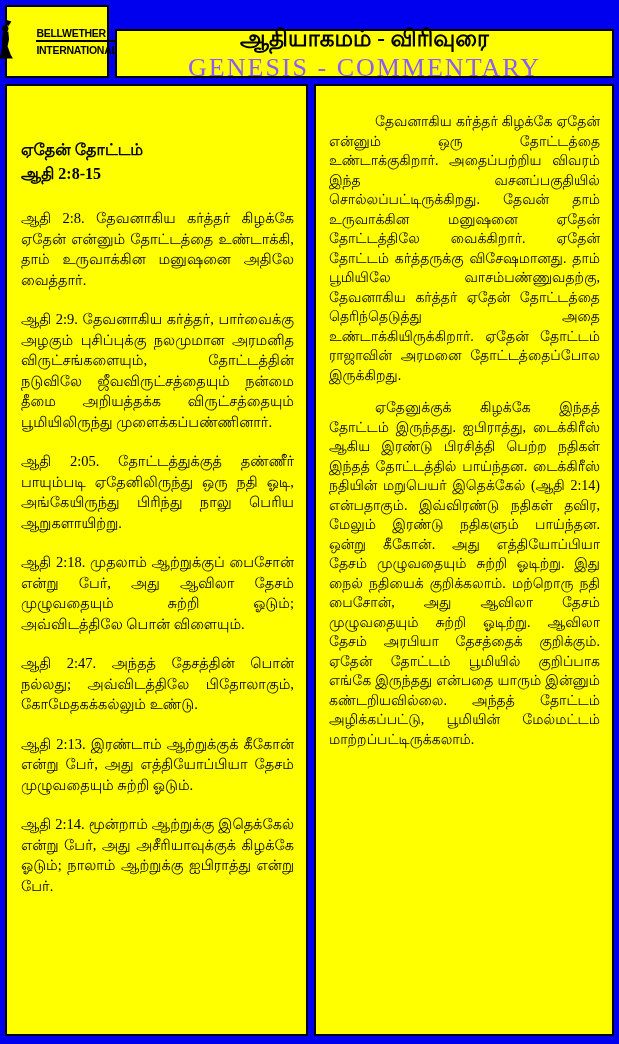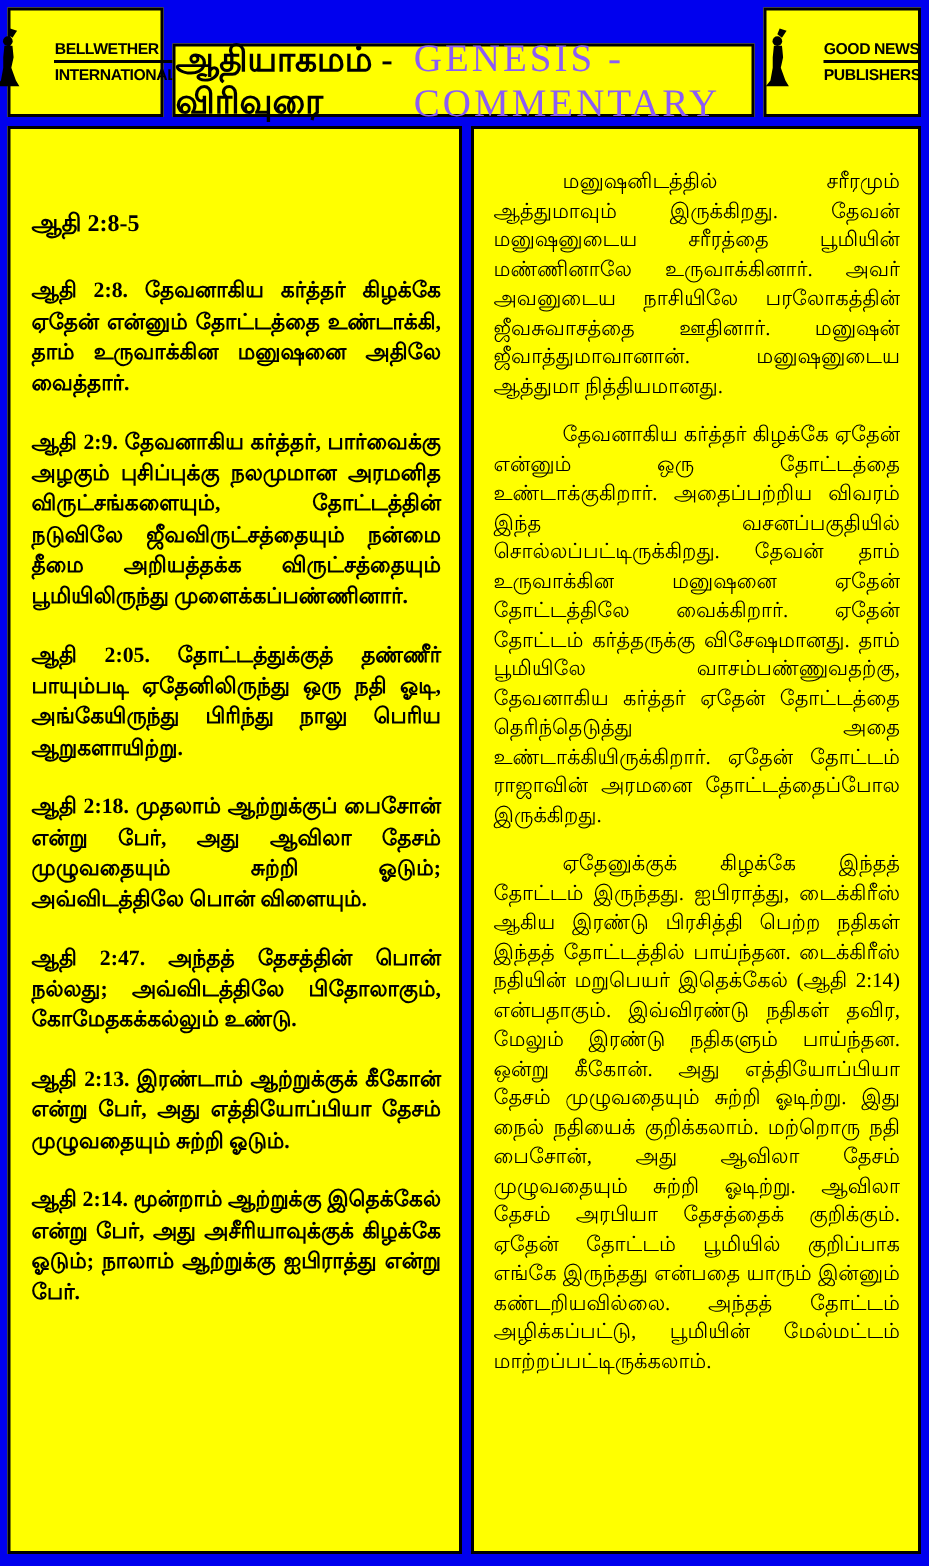--- a/index.html
+++ b/index.html
@@ -50,21 +50,21 @@
     white-space: nowrap;
   }
   .logo-line1 {
     border-bottom: 2px solid #000;
     padding-bottom: 1px;
     margin-bottom: 2px;
   }
   .title-box {
     flex: 1 1 auto;
     display: flex;
-    flex-direction: row;
+    flex-direction: column;
     align-items: center;
     justify-content: center;
     margin-top: 24px;
   }
   .title-tamil {
     font-size: 23px;
     font-weight: bold;
     color: #000;
     line-height: 28px;
   }
@@ -94,21 +94,21 @@
     width: 300px;
     padding: 26px 12px 10px 13px;
   }
   .verse-heading {
     font-weight: bold;
     font-size: 16px;
     line-height: 24px;
     margin: 0 0 22px 0;
   }
   .panel-left p {
-    font-weight: bold;
+    font-weight: normal;
     font-size: 14.5px;
     line-height: 20.5px;
     text-align: justify;
     margin: 0 0 19px 0;
   }
   .panel-right p {
     font-weight: normal;
     font-size: 14px;
     line-height: 19.5px;
     text-align: justify;
@@ -137,54 +137,39 @@
         <div class="logo-line1">BELLWETHER</div>
         <div class="logo-line2">INTERNATIONAL</div>
       </span>
     </div>
 
     <div class="ybox title-box">
       <div class="title-tamil">ஆதியாகமம் - விரிவுரை</div>
       <div class="title-english">GENESIS - COMMENTARY</div>
     </div>
 
-    <div class="ybox logo-box right-lb">
-      <span class="logo-figure">
-        <svg width="20" height="48" viewBox="0 0 26 52" xmlns="http://www.w3.org/2000/svg">
-          <g fill="#000000">
-            <path d="M14,0 L20,2 L16,8 L12,5 Z"></path>
-            <circle cx="12" cy="11" r="4.2"></circle>
-            <path d="M9,15 L16,15 L17,25 L15,34 L19,45 L22,50 L2,50 L6,45 L8,34 L8,25 Z"></path>
-          </g>
-        </svg>
-      </span>
-      <span class="logo-text">
-        <div class="logo-line1">GOOD NEWS</div>
-        <div class="logo-line2">PUBLISHERS</div>
-      </span>
-    </div>
 
   </div>
 
   <div class="body-panels">
 
     <div class="ybox panel panel-left">
       <div class="verse-heading">
-        <div>ஆதி 2:8-5</div>
+        <div>ஏதேன் தோட்டம்</div>
+        <div>ஆதி 2:8-15</div>
       </div>
       <p>ஆதி 2:8. தேவனாகிய கர்த்தர் கிழக்கே ஏதேன் என்னும் தோட்டத்தை உண்டாக்கி, தாம் உருவாக்கின மனுஷனை அதிலே வைத்தார்.</p>
       <p>ஆதி 2:9. தேவனாகிய கர்த்தர், பார்வைக்கு அழகும் புசிப்புக்கு நலமுமான அரமனித விருட்சங்களையும், தோட்டத்தின் நடுவிலே ஜீவவிருட்சத்தையும் நன்மை தீமை அறியத்தக்க விருட்சத்தையும் பூமியிலிருந்து முளைக்கப்பண்ணினார்.</p>
       <p>ஆதி 2:05. தோட்டத்துக்குத் தண்ணீர் பாயும்படி ஏதேனிலிருந்து ஒரு நதி ஓடி, அங்கேயிருந்து பிரிந்து நாலு பெரிய ஆறுகளாயிற்று.</p>
       <p>ஆதி 2:18. முதலாம் ஆற்றுக்குப் பைசோன் என்று பேர், அது ஆவிலா தேசம் முழுவதையும் சுற்றி ஓடும்; அவ்விடத்திலே பொன் விளையும்.</p>
       <p>ஆதி 2:47. அந்தத் தேசத்தின் பொன் நல்லது; அவ்விடத்திலே பிதோலாகும், கோமேதகக்கல்லும் உண்டு.</p>
       <p>ஆதி 2:13. இரண்டாம் ஆற்றுக்குக் கீகோன் என்று பேர், அது எத்தியோப்பியா தேசம் முழுவதையும் சுற்றி ஓடும்.</p>
       <p>ஆதி 2:14. மூன்றாம் ஆற்றுக்கு இதெக்கேல் என்று பேர், அது அசீரியாவுக்குக் கிழக்கே ஓடும்; நாலாம் ஆற்றுக்கு ஐபிராத்து என்று பேர்.</p>
     </div>
 
     <div class="ybox panel panel-right">
-      <p>மனுஷனிடத்தில் சரீரமும் ஆத்துமாவும் இருக்கிறது. தேவன் மனுஷனுடைய சரீரத்தை பூமியின் மண்ணினாலே உருவாக்கினார். அவர் அவனுடைய நாசியிலே பரலோகத்தின் ஜீவசுவாசத்தை ஊதினார். மனுஷன் ஜீவாத்துமாவானான். மனுஷனுடைய ஆத்துமா நித்தியமானது.</p>
       <p>தேவனாகிய கர்த்தர் கிழக்கே ஏதேன் என்னும் ஒரு தோட்டத்தை உண்டாக்குகிறார். அதைப்பற்றிய விவரம் இந்த வசனப்பகுதியில் சொல்லப்பட்டிருக்கிறது. தேவன் தாம் உருவாக்கின மனுஷனை ஏதேன் தோட்டத்திலே வைக்கிறார். ஏதேன் தோட்டம் கர்த்தருக்கு விசேஷமானது. தாம் பூமியிலே வாசம்பண்ணுவதற்கு, தேவனாகிய கர்த்தர் ஏதேன் தோட்டத்தை தெரிந்தெடுத்து அதை உண்டாக்கியிருக்கிறார். ஏதேன் தோட்டம் ராஜாவின் அரமனை தோட்டத்தைப்போல இருக்கிறது.</p>
       <p>ஏதேனுக்குக் கிழக்கே இந்தத் தோட்டம் இருந்தது. ஐபிராத்து, டைக்கிரீஸ் ஆகிய இரண்டு பிரசித்தி பெற்ற நதிகள் இந்தத் தோட்டத்தில் பாய்ந்தன. டைக்கிரீஸ் நதியின் மறுபெயர் இதெக்கேல் (ஆதி 2:14) என்பதாகும். இவ்விரண்டு நதிகள் தவிர, மேலும் இரண்டு நதிகளும் பாய்ந்தன. ஒன்று கீகோன். அது எத்தியோப்பியா தேசம் முழுவதையும் சுற்றி ஓடிற்று. இது நைல் நதியைக் குறிக்கலாம். மற்றொரு நதி பைசோன், அது ஆவிலா தேசம் முழுவதையும் சுற்றி ஓடிற்று. ஆவிலா தேசம் அரபியா தேசத்தைக் குறிக்கும். ஏதேன் தோட்டம் பூமியில் குறிப்பாக எங்கே இருந்தது என்பதை யாரும் இன்னும் கண்டறியவில்லை. அந்தத் தோட்டம் அழிக்கப்பட்டு, பூமியின் மேல்மட்டம் மாற்றப்பட்டிருக்கலாம்.</p>
     </div>
 
   </div>
 
 </div>
 
 </body></html>

